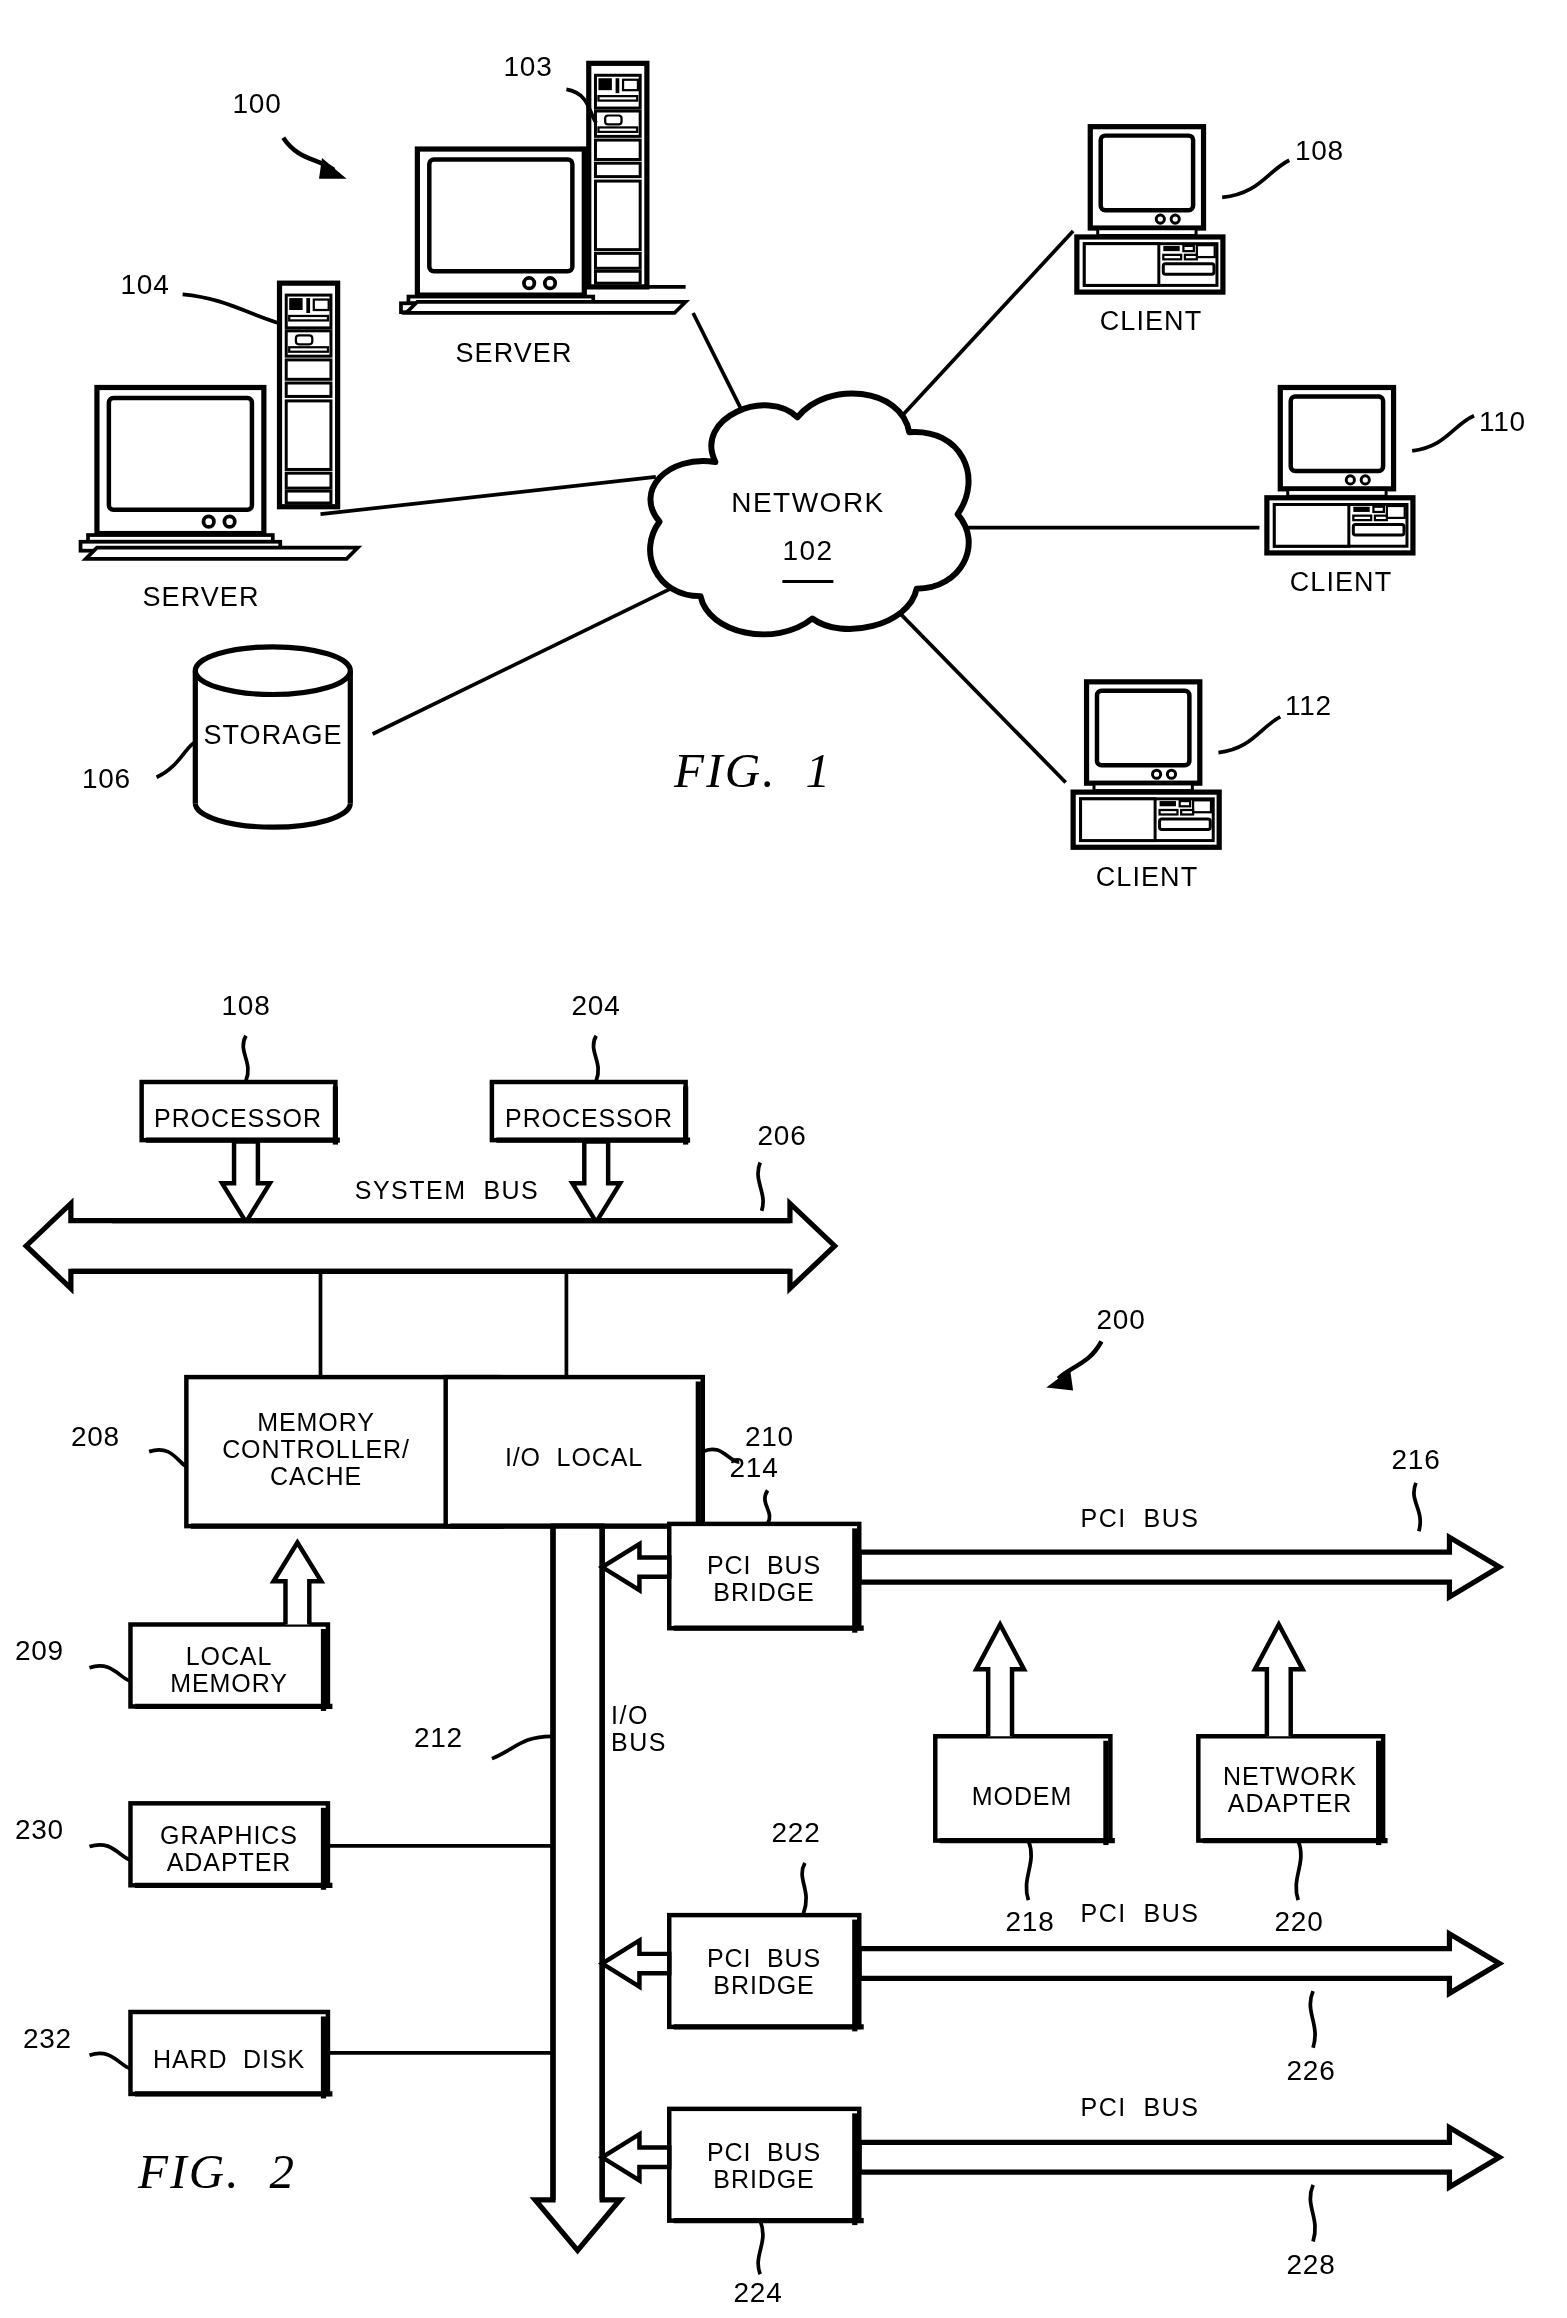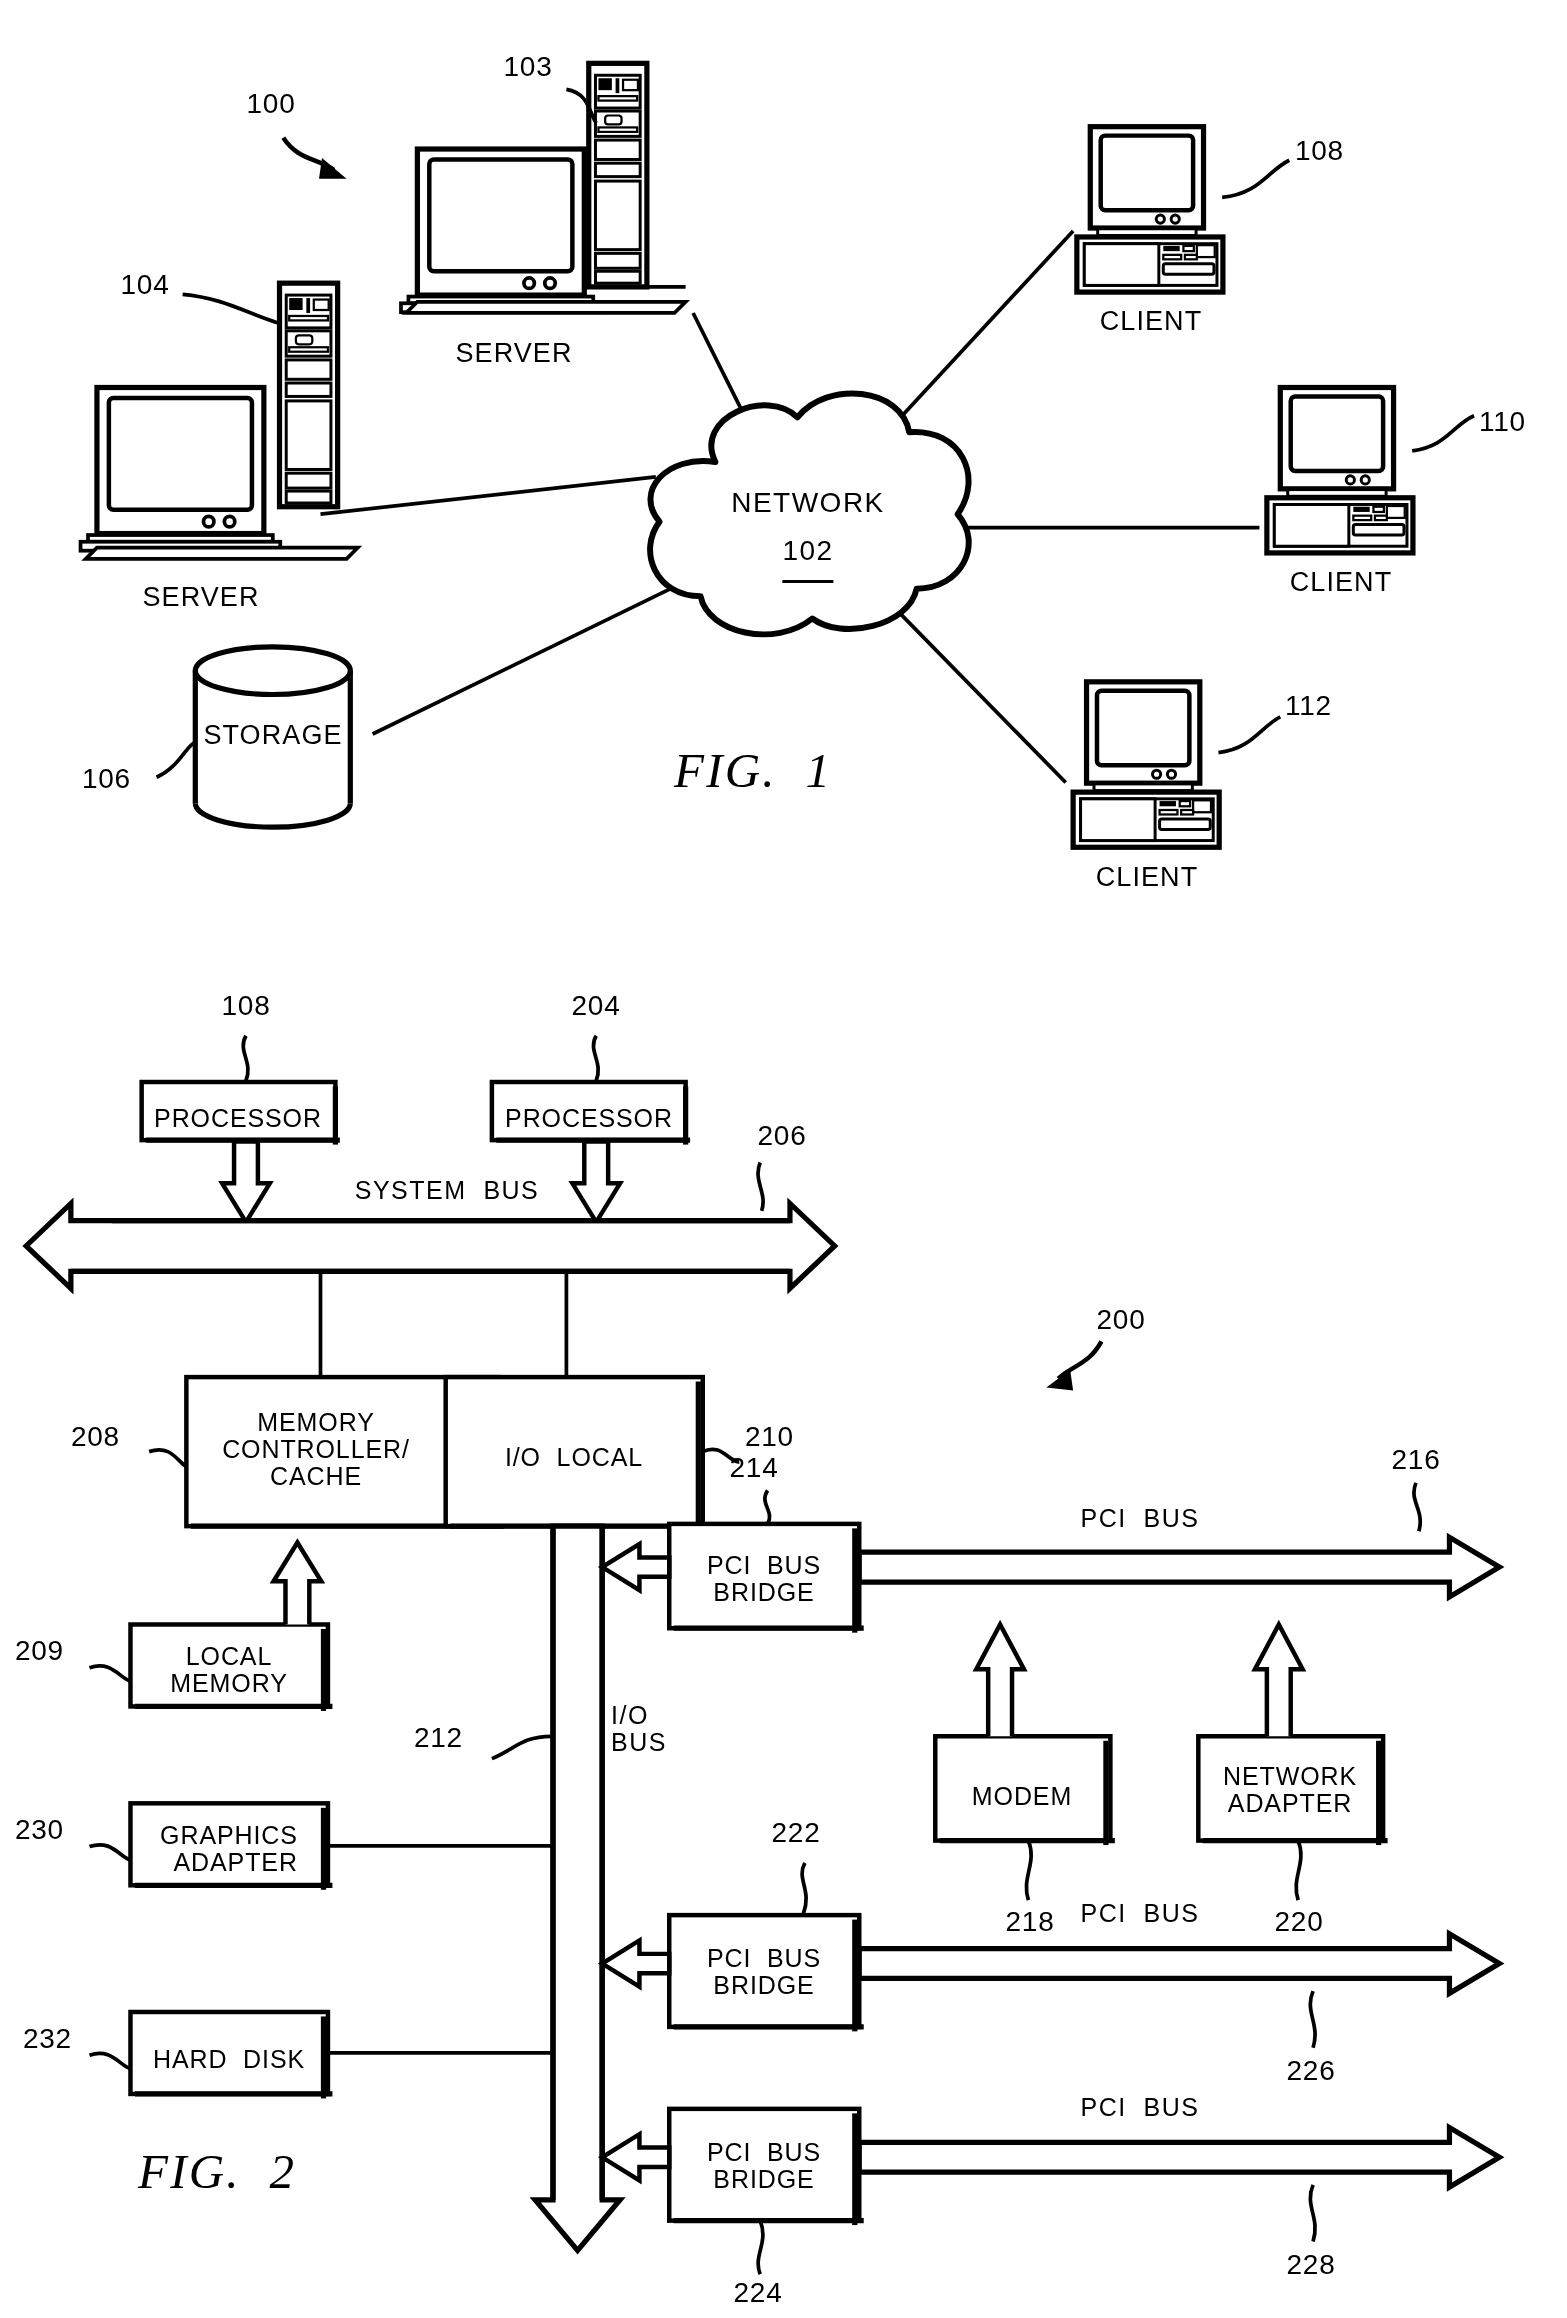--- a/index.html
+++ b/index.html
@@ -340,21 +340,21 @@
       </g>
       <path d="M 1762 2932 C 1750 2960, 1772 2976, 1762 3008" stroke="#000" stroke-width="5" fill="none"></path>
 
       <g>
         <path d="M 1478 1800 C 1462 1830, 1440 1832, 1420 1850" stroke="#000" stroke-width="6" fill="none"></path>
         <path d="M 1436 1838 L 1404 1862 L 1440 1866 Z" fill="#000"></path>
       </g>
     </g>
   </svg>
 
-  <div class="lbl refnum ctr" style="left:257px; top:89px;margin-left:14px;">100</div>
+  <div class="lbl refnum ctr" style="left:257px; top:89px;">100</div>
 
   <div class="lbl refnum ctr" style="left:528px; top:52px;">103</div>
   <div class="lbl devlabel ctr" style="left:514px; top:339px;">SERVER</div>
 
   <div class="lbl refnum ctr" style="left:145px; top:270px;">104</div>
   <div class="lbl devlabel ctr" style="left:201px; top:583px;">SERVER</div>
 
   <div class="lbl refnum" style="left:82px; top:764px;">106</div>
   <div class="lbl devlabel ctr" style="left:273px; top:721px;">STORAGE</div>
 
@@ -393,21 +393,21 @@
 
   <div class="lbl refnum" style="left:15px; top:1636px;">209</div>
   <div class="lbl boxtext ctr" style="left:229px; top:1635px;">LOCAL
 MEMORY</div>
 
   <div class="lbl refnum" style="left:414px; top:1723px;">212</div>
   <div class="lbl bustext" style="left:611px; top:1702px;">I/O
 BUS</div>
 
   <div class="lbl refnum" style="left:15px; top:1815px;">230</div>
-  <div class="lbl boxtext ctr" style="left:229px; top:1814px;text-align:right;">GRAPHICS
+  <div class="lbl boxtext ctr" style="left:229px; top:1814px;">GRAPHICS
 ADAPTER</div>
 
   <div class="lbl refnum" style="left:23px; top:2024px;">232</div>
   <div class="lbl boxtext ctr" style="left:229px; top:2038px;">HARD  DISK</div>
 
   <div class="lbl refnum ctr" style="left:754px; top:1453px;">214</div>
   <div class="lbl boxtext ctr" style="left:764px; top:1544px;">PCI  BUS
 BRIDGE</div>
 
   <div class="lbl bustext ctr" style="left:1140px; top:1505px;">PCI  BUS</div>

